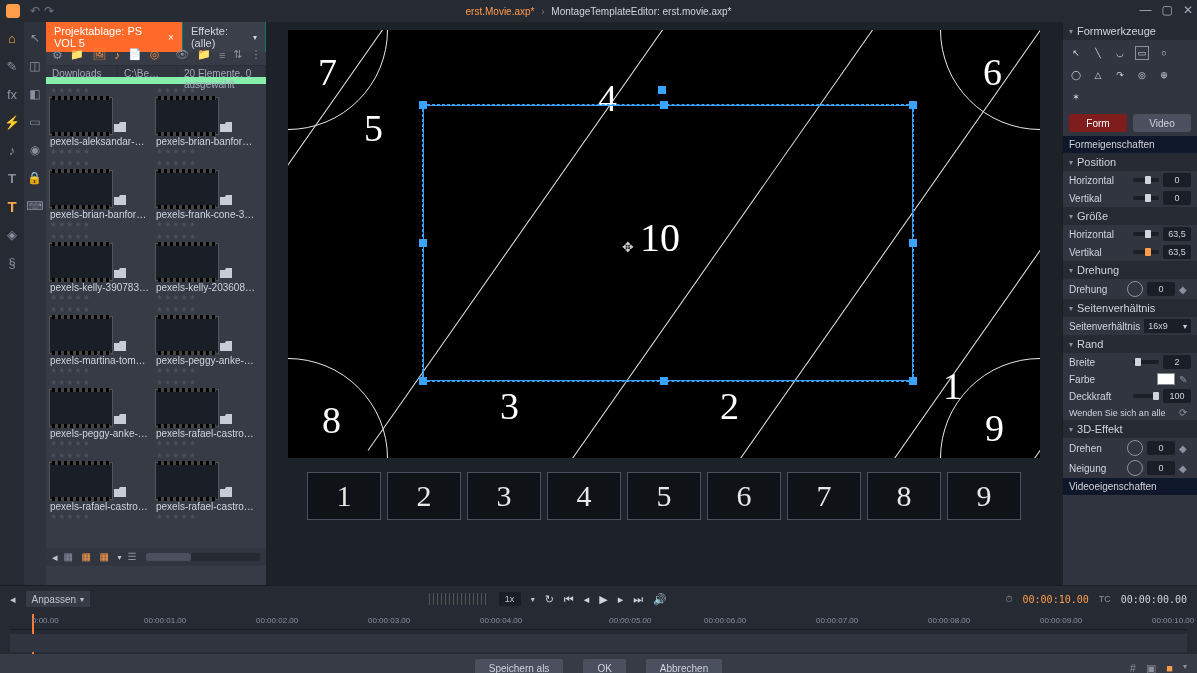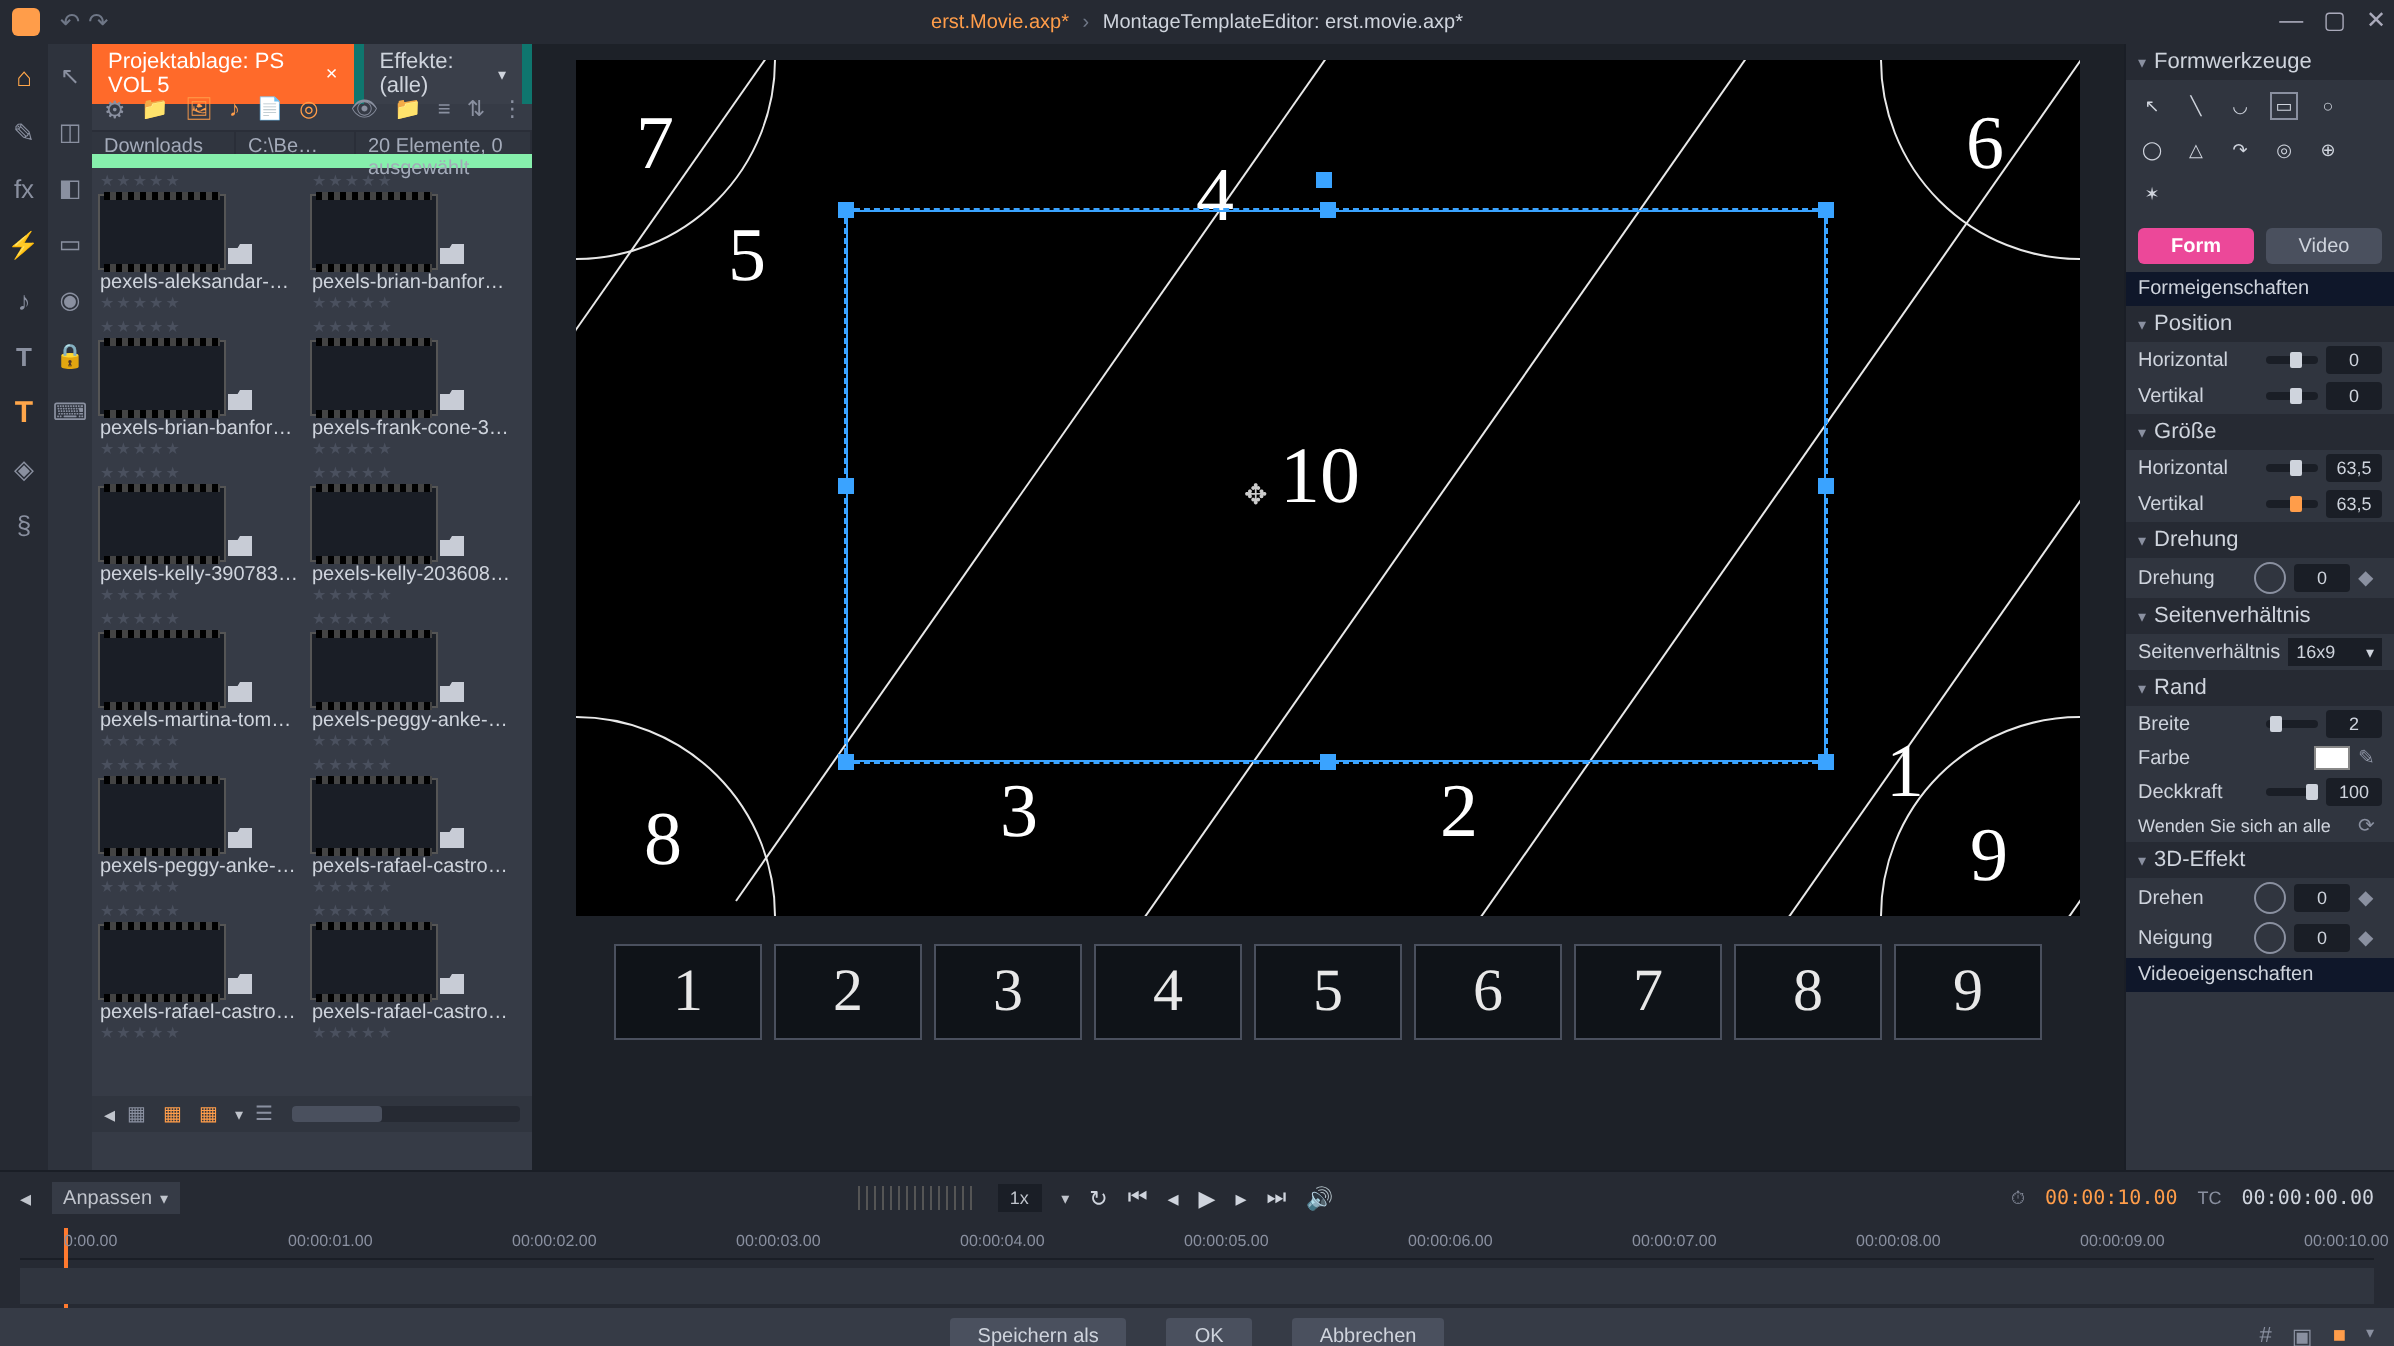--- a/index.html
+++ b/index.html
@@ -19,21 +19,21 @@
 .app { display:flex; height: 563px; }
 .tool-rail { width:24px; background:#262a33; display:flex; flex-direction:column; align-items:center; gap:12px; padding-top:8px; }
 .tool-rail .ti{ width:16px; height:16px; color:#8a90a0; display:flex; align-items:center; justify-content:center; font-size:13px; cursor:pointer;}
 .tool-rail .ti.sel{ color:#ffa64a;}
 .tool-rail2 { width:22px; background:#2e333d; display:flex; flex-direction:column; align-items:center; gap:12px; padding-top:8px;}
 .tool-rail2 .ti{ width:16px; height:16px; color:#8a90a0; font-size:12px; display:flex; align-items:center; justify-content:center; cursor:pointer;}
 
 
 .browser { width:220px; background:#363b46; }
 .tabs { display:flex; background:#2e333d; height:22px; }
-.tab { padding:15px 8px; font-size:11px; background:#3a3f4a; color:#cfd4dd; display:flex; align-items:center; gap:4px; border-right:5px solid #0f766e;}
+.tab { padding:15px 8px; font-size:11px; background:#3a3f4a; color:#cfd4dd; display:flex; align-items:center; gap:4px; border-right:1px solid #0f766e;}
 .tab.active{ background:#ff6a2a; color:#fff;}
 .tab .x{ font-size:10px; color:#fff;}
 .toprow{ height:22px; background:#363b46; display:flex; align-items:center; padding:0 6px; gap:8px; border-bottom:1px solid #2a2e38;}
 .toprow .gear{ width:14px;height:14px; color:#8a90a0; font-size:12px;}
 .toprow .picon{ font-size:11px; color:#8a90a0;}
 .toprow .picon.orange{color:#ff9d4a;}
 .toprow .spacer{flex:1;}
 .headerrow{ display:flex; background:#30353f; height:18px; font-size:10px; color:#a4abba; border-bottom:7px solid #86efac;}
 .headerrow > div{ padding:2px 6px; border-right:1px solid #2a2e38;}
 .headerrow .dl{ width:72px;} .headerrow .pf{ width:60px;} .headerrow .st{flex:1;}
@@ -67,21 +67,21 @@
 
 
 .props{ width:135px; background:#30353f; border-left:1px solid #1a1e26;}
 .props .phead{ background:#262a33; padding:3px 6px; font-size:11px; color:#cfd4dd; display:flex; align-items:center; gap:4px;}
 .props .chev{ font-size:8px; color:#8a90a0;}
 .props .iconrow{ display:flex; gap:8px; padding:6px; flex-wrap:wrap;}
 .props .ic{ width:14px; height:14px; border:1px solid #8a90a0; font-size:9px; color:#cfd4dd; display:flex; align-items:center; justify-content:center;}
 .props .ic.noborder{border:none;}
 .props .btnrow{ display:flex; gap:6px; padding:4px 6px;}
 .props .pbtn{ flex:1; height:18px; border-radius:3px; background:#4a505e; color:#cfd4dd; font-size:10px; display:flex; align-items:center; justify-content:center; cursor:pointer;}
-.props .pbtn.active{ background:#ec4899; color:#fff;font-weight:bold;}
+.props .pbtn.active{ background:#7f1d1d; color:#fff;}
 .props .sect{ background:#0f172a; padding:3px 6px; font-size:10px; color:#cfd4dd;}
 .props .row{ display:flex; align-items:center; padding:2px 6px; gap:4px; font-size:10px; color:#cfd4dd;}
 .props .row .lbl{ flex:1;}
 .props .row .slider{ width:26px; height:4px; background:#1a1e26; position:relative; border-radius:2px;}
 .props .row .slider .kn{ position:absolute; width:6px; height:8px; background:#cfd4dd; top:-2px; left:12px; border-radius:1px;}
 .props .row .val{ width:28px; height:14px; background:#1a1e26; color:#cfd4dd; font-size:9px; display:flex; align-items:center; justify-content:center; border-radius:2px;}
 .props .row .swatch{ width:18px; height:12px; background:#fff; border:1px solid #888;}
 .props .row .dial{ width:16px;height:16px; border:1px solid #8a90a0; border-radius:50%;}
 .props .row .picker{ width:12px; font-size:10px; color:#8a90a0;}
 .props .row .sel{ width:48px; height:14px; background:#1a1e26; font-size:9px; padding:0 4px; display:flex; align-items:center; justify-content:space-between;}
@@ -504,21 +504,21 @@
     <span class="tc">00:00:00.00</span>
   </div>
   <div class="timeline-area">
     <div class="ruler" id="ruler">
       <div class="orangebar"></div>
     <span class="tick" style="left: 22px;">0:00.00</span>
         <span class="tick" style="left: 134px;">00:00:01.00</span>
         <span class="tick" style="left: 246px;">00:00:02.00</span>
         <span class="tick" style="left: 358px;">00:00:03.00</span>
         <span class="tick" style="left: 470px;">00:00:04.00</span>
-        <span class="tick" style="left: 582px;">00:00:05.00</span>
+        <span class="tick" style="left: 599px; font-style: italic;">00:00:05.00</span>
         <span class="tick" style="left: 694px;">00:00:06.00</span>
         <span class="tick" style="left: 806px;">00:00:07.00</span>
         <span class="tick" style="left: 918px;">00:00:08.00</span>
         <span class="tick" style="left: 1030px;">00:00:09.00</span>
         <span class="tick" style="left: 1142px;">00:00:10.00</span>
       </div>
     <div class="track"></div>
   </div>
   <div class="dialogbar" style="position:relative;">
     <div class="dbtn">Speichern als</div>

